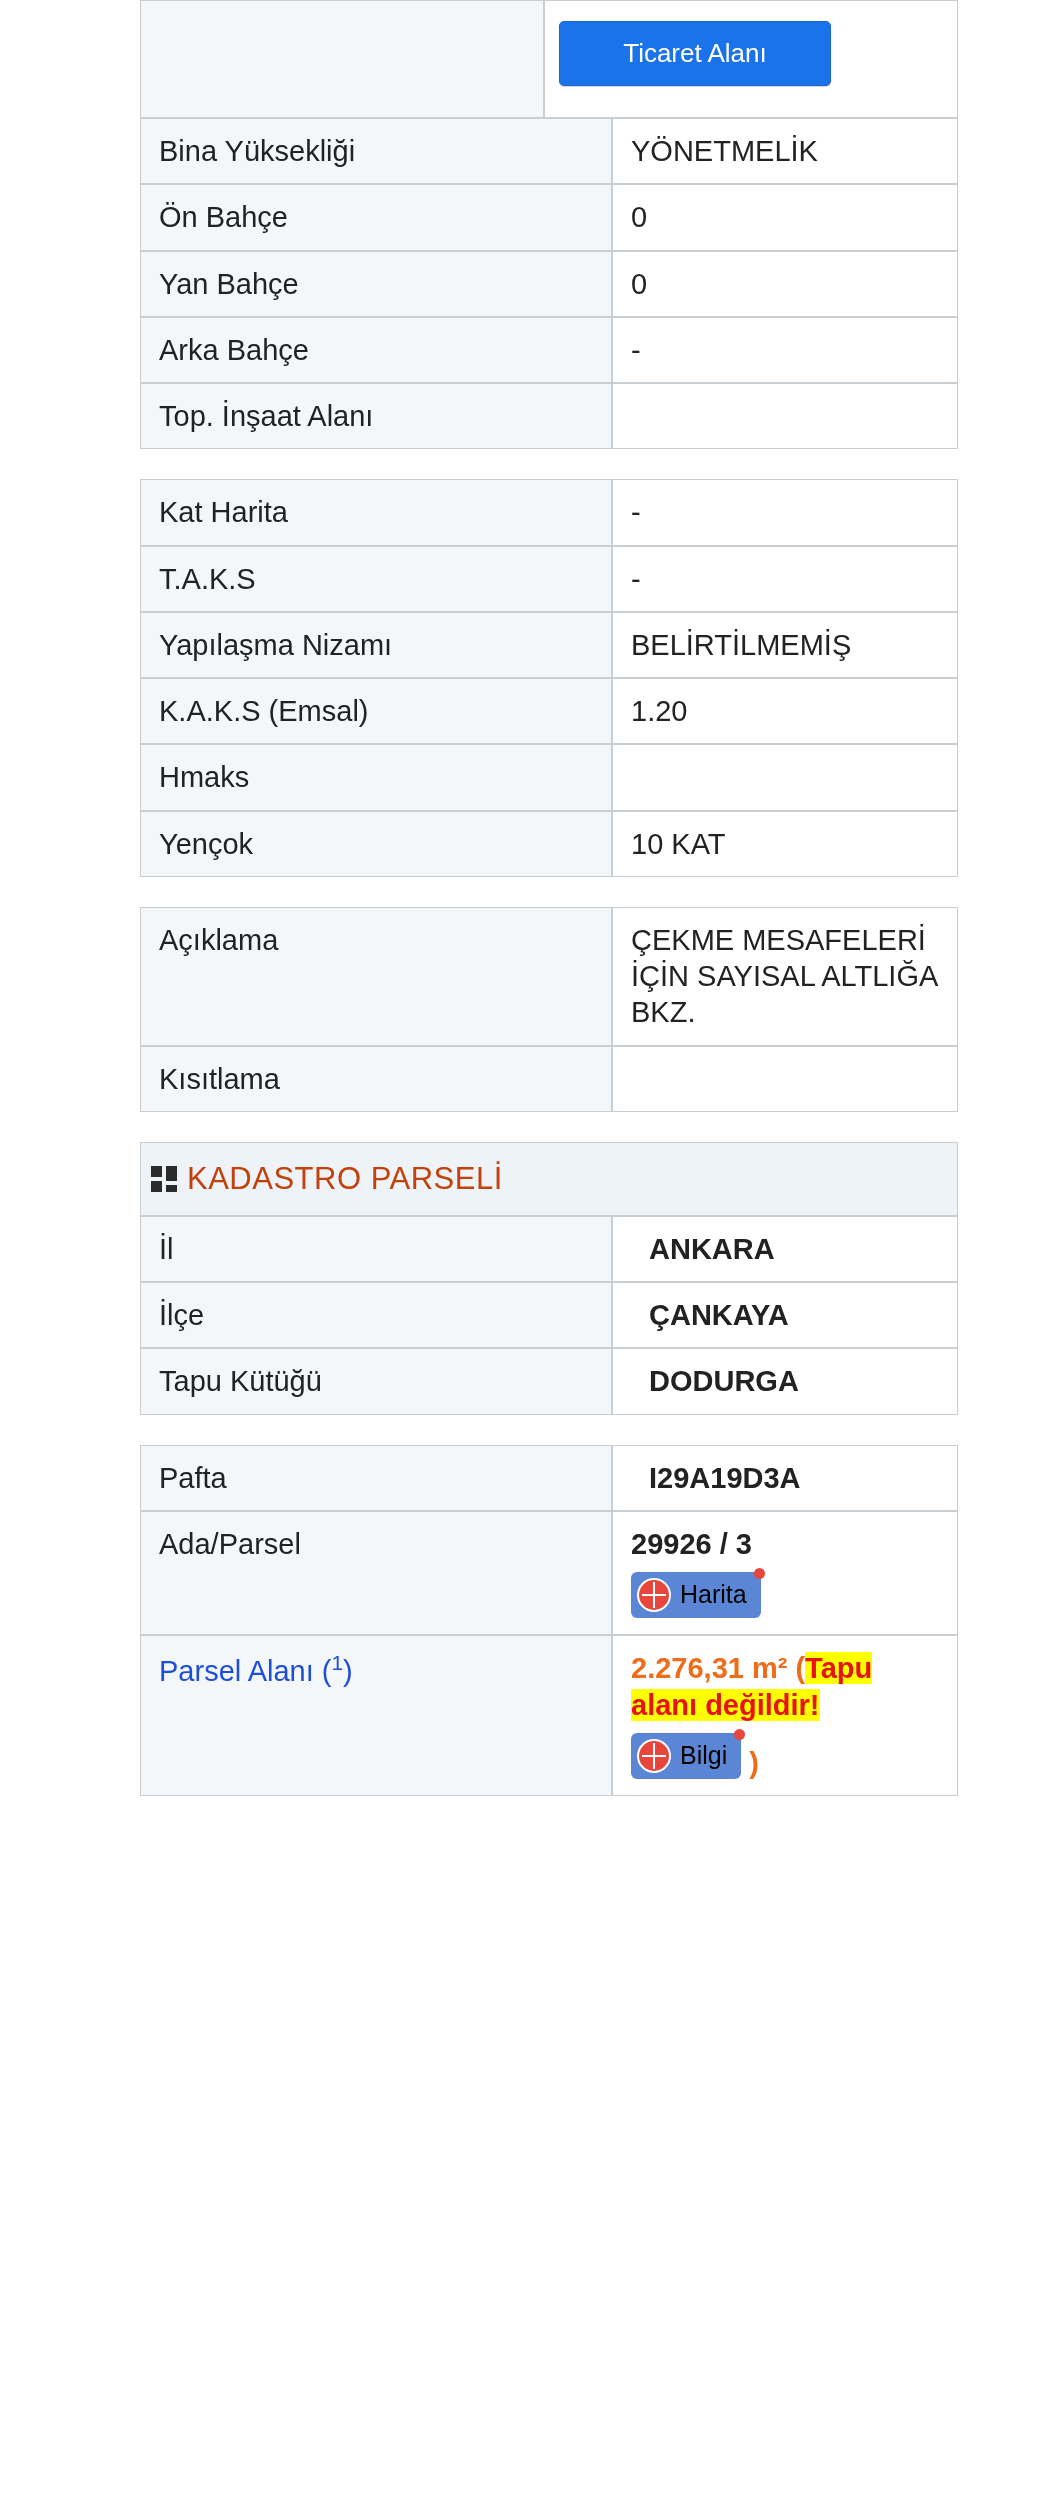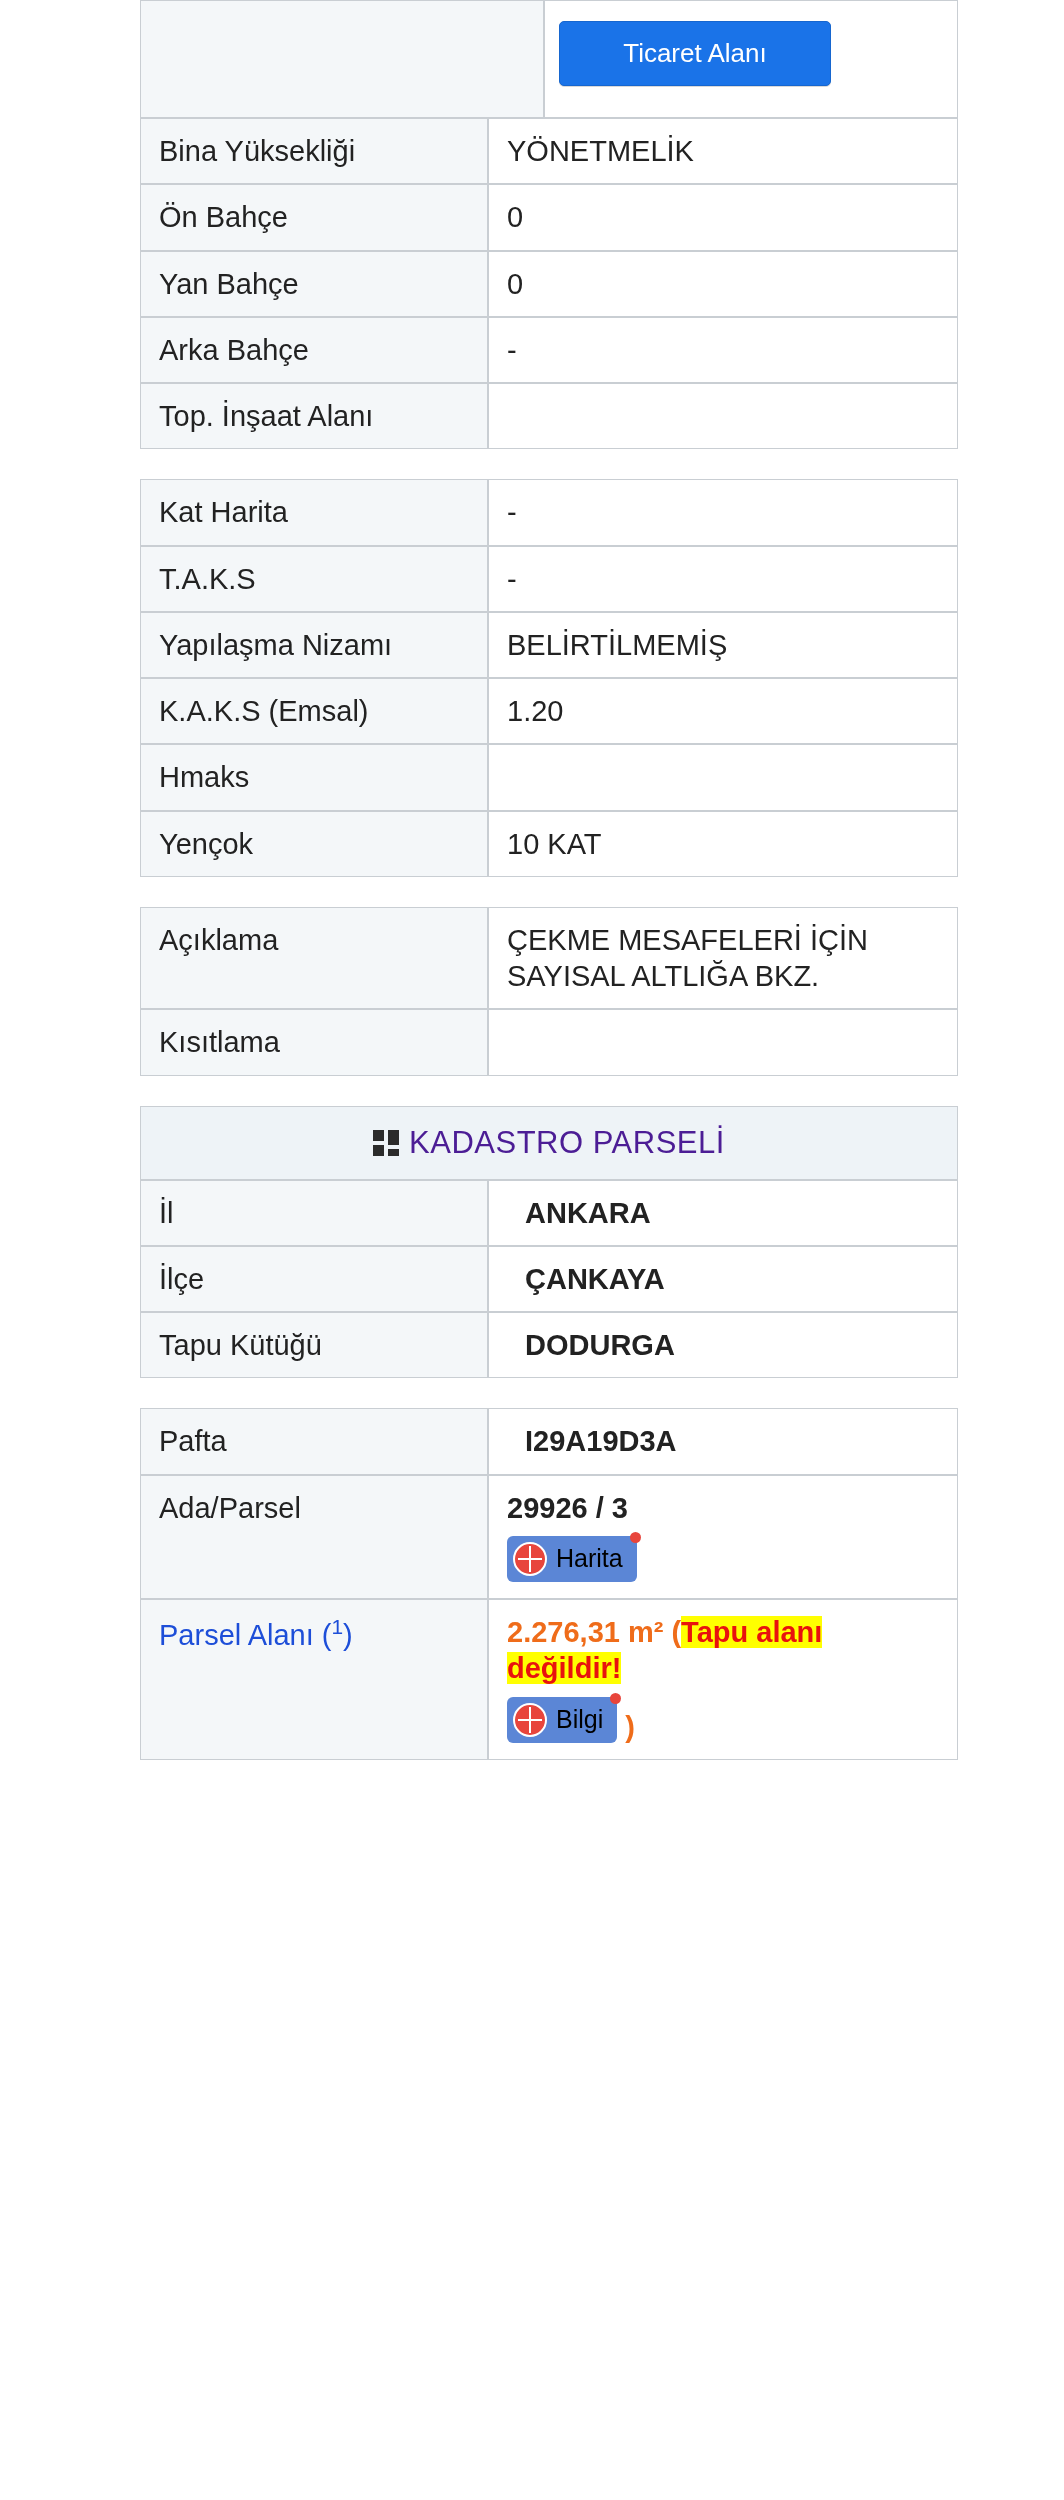--- a/index.html
+++ b/index.html
@@ -30,21 +30,21 @@
 
   .tbl tr td {
     border: 1px solid #c9ced3;
     font-size: 29px;
     line-height: 1.25;
     padding: 14px 18px;
     vertical-align: top;
     background: #ffffff;
   }
   .tbl tr td.k {
-    width: 348px;
+    width: 472px;
     color: #222222;
     background: #f4f7f9;
   }
   .tbl tr td.v {
     color: #222222;
     background: #ffffff;
   }
 
   
   .tbl tr td.v.b { font-weight: bold; padding-left: 36px; }
@@ -75,25 +75,25 @@
     box-shadow: 0 1px 0 rgba(0,0,0,0.15);
     cursor: pointer;
   }
 
   
   .section-head {
     width: 818px;
     margin: 30px 0 0 140px;
     border: 1px solid #c9ced3;
     background: #eef3f7;
-    text-align: center;
+    text-align: left;
     font-size: 31px;
     letter-spacing: 0.5px;
     padding: 18px 10px;
-    color: #4c1d95;
+    color: #c2410c;
   }
   .section-head .sq-icon {
     display: inline-block;
     width: 26px;
     height: 26px;
     position: relative;
     vertical-align: -3px;
     margin-right: 10px;
   }
   .section-head .sq-icon i {

